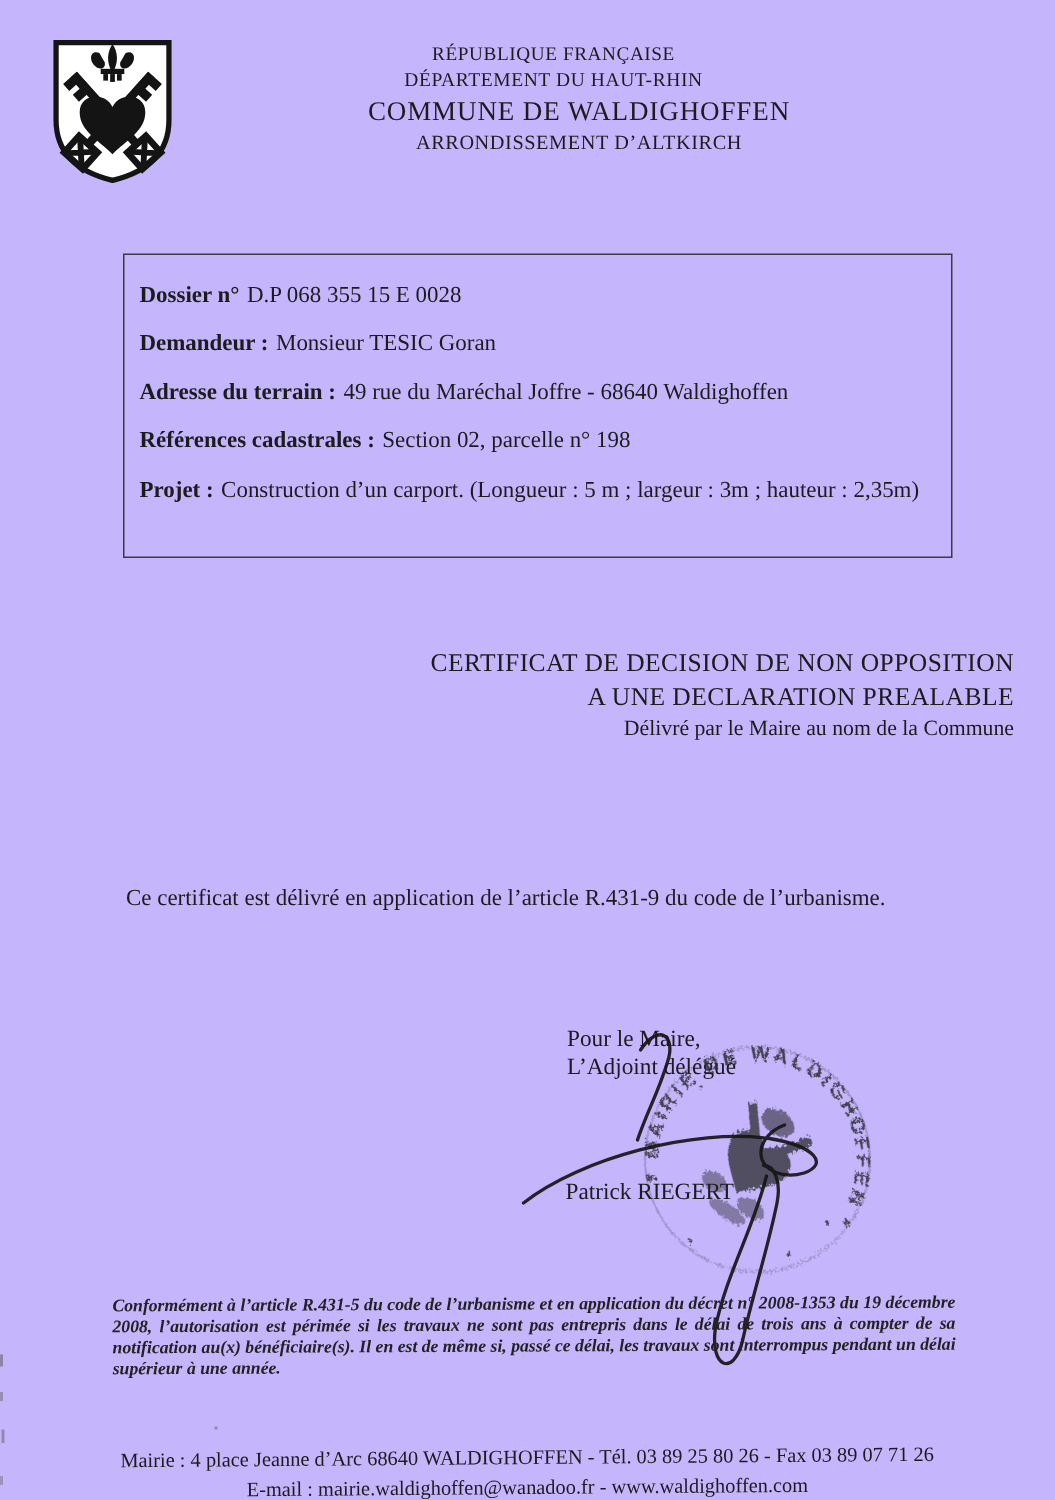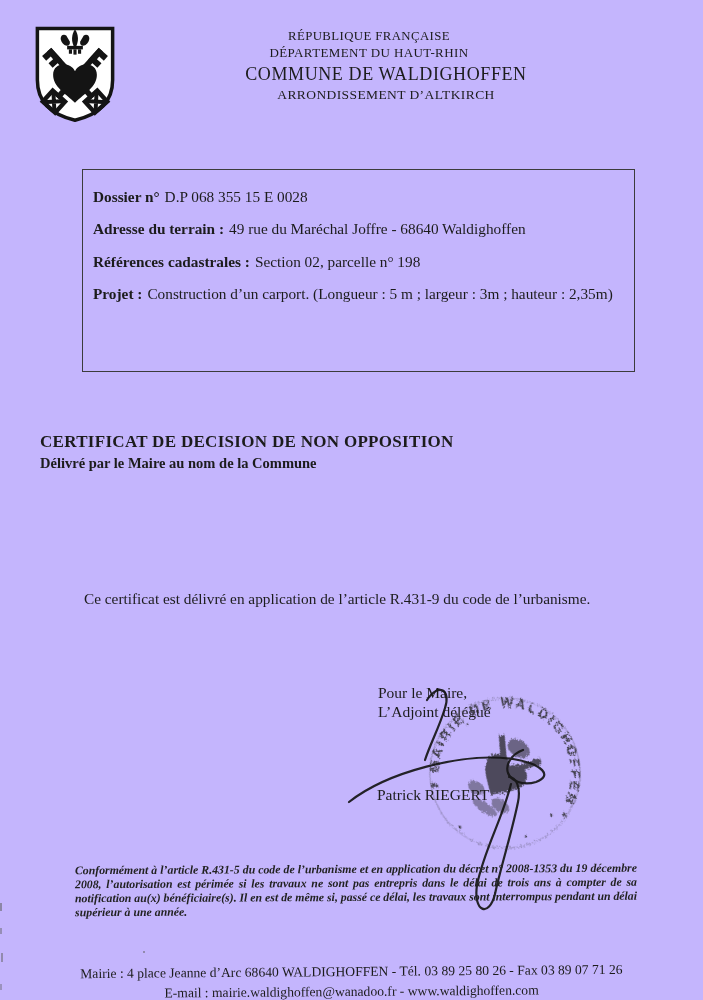--- a/index.html
+++ b/index.html
@@ -17,21 +17,21 @@
   .h-line4 { font-size:13.5px; letter-spacing:.4px; margin-top:2px;text-align:center; }
   
   .dossier-box {
     position:absolute; left:82px; top:169px; width:553px; height:203px;
     border:1.6px solid #3c3c3c; box-sizing:border-box; padding:11px 6px 0 10px;
   }
   .box-row { font-size:15.3px; line-height:32.4px; white-space:nowrap; }
   .box-row .lbl { font-weight:bold; }
   .box-row .val { margin-left:5px; }
   
-  .title-block { position:absolute; left:40px; top:430px; width:636px; text-align:left; font-weight:bold; }
+  .title-block { position:absolute; left:40px; top:430px; width:636px; text-align:right; font-weight:normal; }
   .t1 { font-size:17px; letter-spacing:.3px; line-height:23px; }
   .t2 { font-size:17px; letter-spacing:.3px; line-height:23px; }
   .t3 { font-size:14.5px; line-height:19px; margin-top:1px; }
   
   .para1 { position:absolute; left:84px; top:519px; width:545px; font-size:15.3px; line-height:21.2px; text-align:justify; word-spacing:.6px; }
   .para2 { position:absolute; left:84px; top:590px; width:570px; font-size:15.3px; }
   
   .place-date  { position:absolute; left:338px; top:652px; font-size:15.5px; }
   .sig-block   { position:absolute; left:378px; top:684px; font-size:15.5px; line-height:18.5px; }
   .signer-name { position:absolute; left:377px; top:786px; font-size:15.5px; }
@@ -89,32 +89,36 @@
     <div class="h-line2">DÉPARTEMENT DU HAUT-RHIN</div>
     <div class="h-line3">COMMUNE DE WALDIGHOFFEN</div>
     <div class="h-line4">ARRONDISSEMENT D’ALTKIRCH</div>
   </div>
 
   <div class="dossier-box">
     <div class="box-row">
       <span class="lbl">Dossier n°</span><span class="val">D.P 068 355 15 E 0028</span>
     </div>
     <div class="box-row">
+      <span class="lbl">Demandeur :</span><span class="val">Monsieur TESIC Goran</span>
+    </div>
+    <div class="box-row">
       <span class="lbl">Adresse du terrain :</span><span class="val">49 rue du Maréchal Joffre - 68640 Waldighoffen</span>
     </div>
     <div class="box-row">
       <span class="lbl">Références cadastrales :</span><span class="val">Section 02, parcelle n° 198</span>
     </div>
     <div class="box-row">
       <span class="lbl">Projet :</span><span class="val">Construction d’un carport. (Longueur : 5 m ; largeur : 3m ; hauteur : 2,35m)</span>
     </div>
   </div>
 
   <div class="title-block">
     <div class="t1">CERTIFICAT DE DECISION DE NON OPPOSITION</div>
+    <div class="t2">A UNE DECLARATION PREALABLE</div>
     <div class="t3">Délivré par le Maire au nom de la Commune</div>
   </div>
 
   <div class="para2">Ce certificat est délivré en application de l’article R.431-9 du code de l’urbanisme.</div>
 
   <div class="sig-block">
     <div>Pour le Maire,</div>
     <div>L’Adjoint délégué</div>
   </div>
   <div class="signer-name">Patrick RIEGERT</div>

